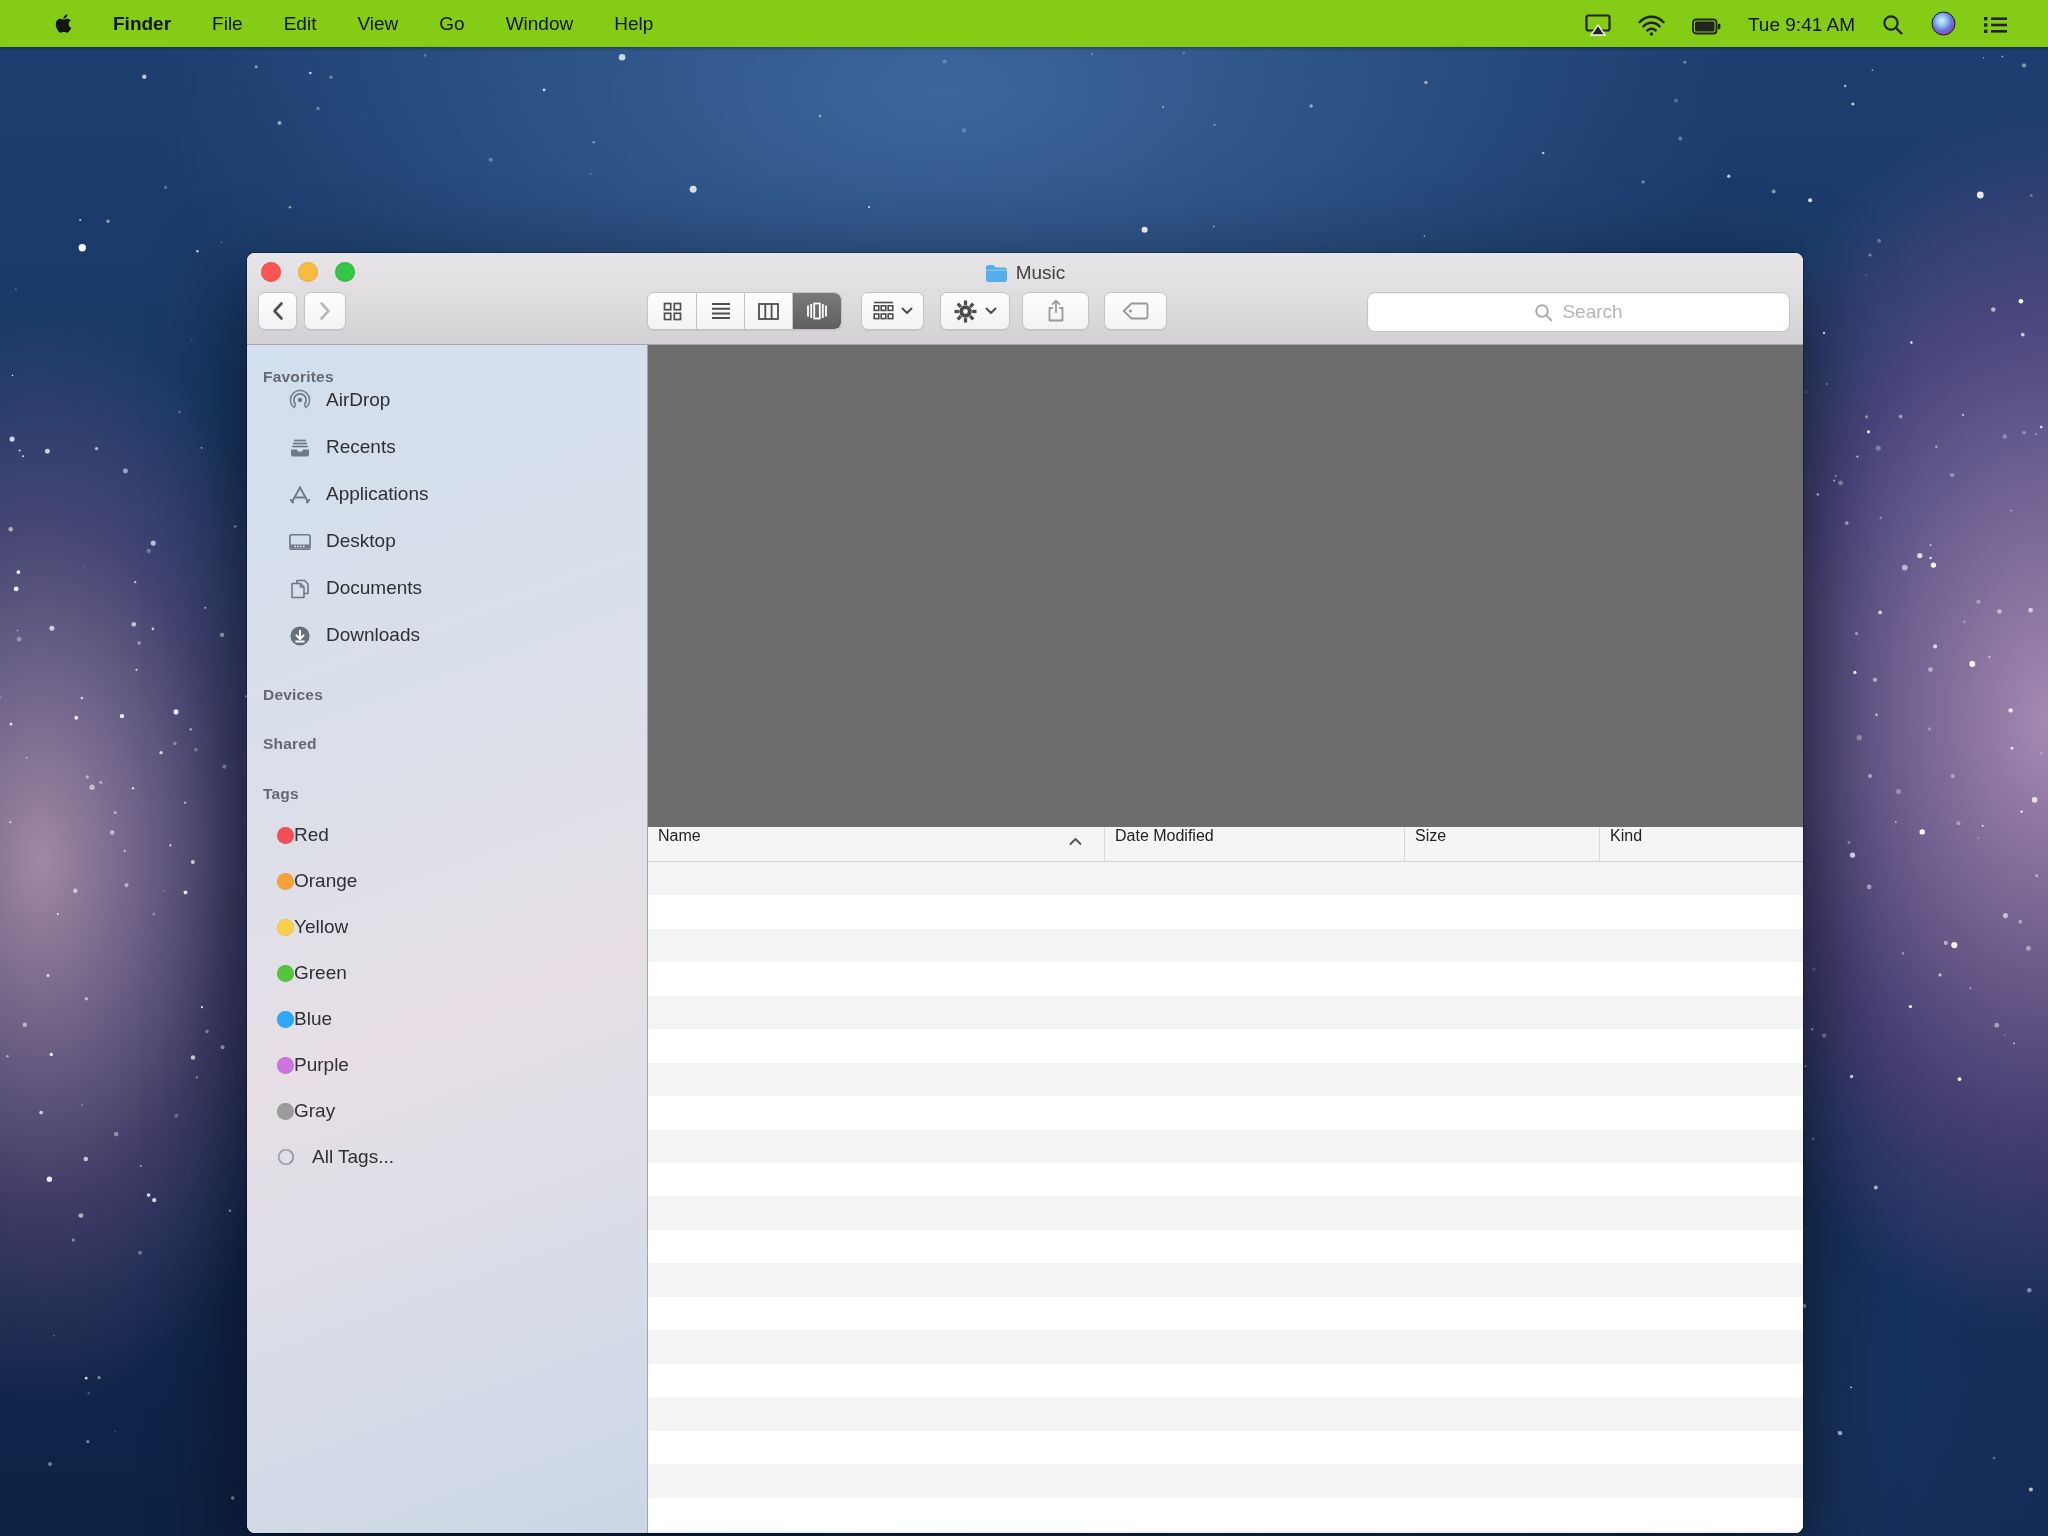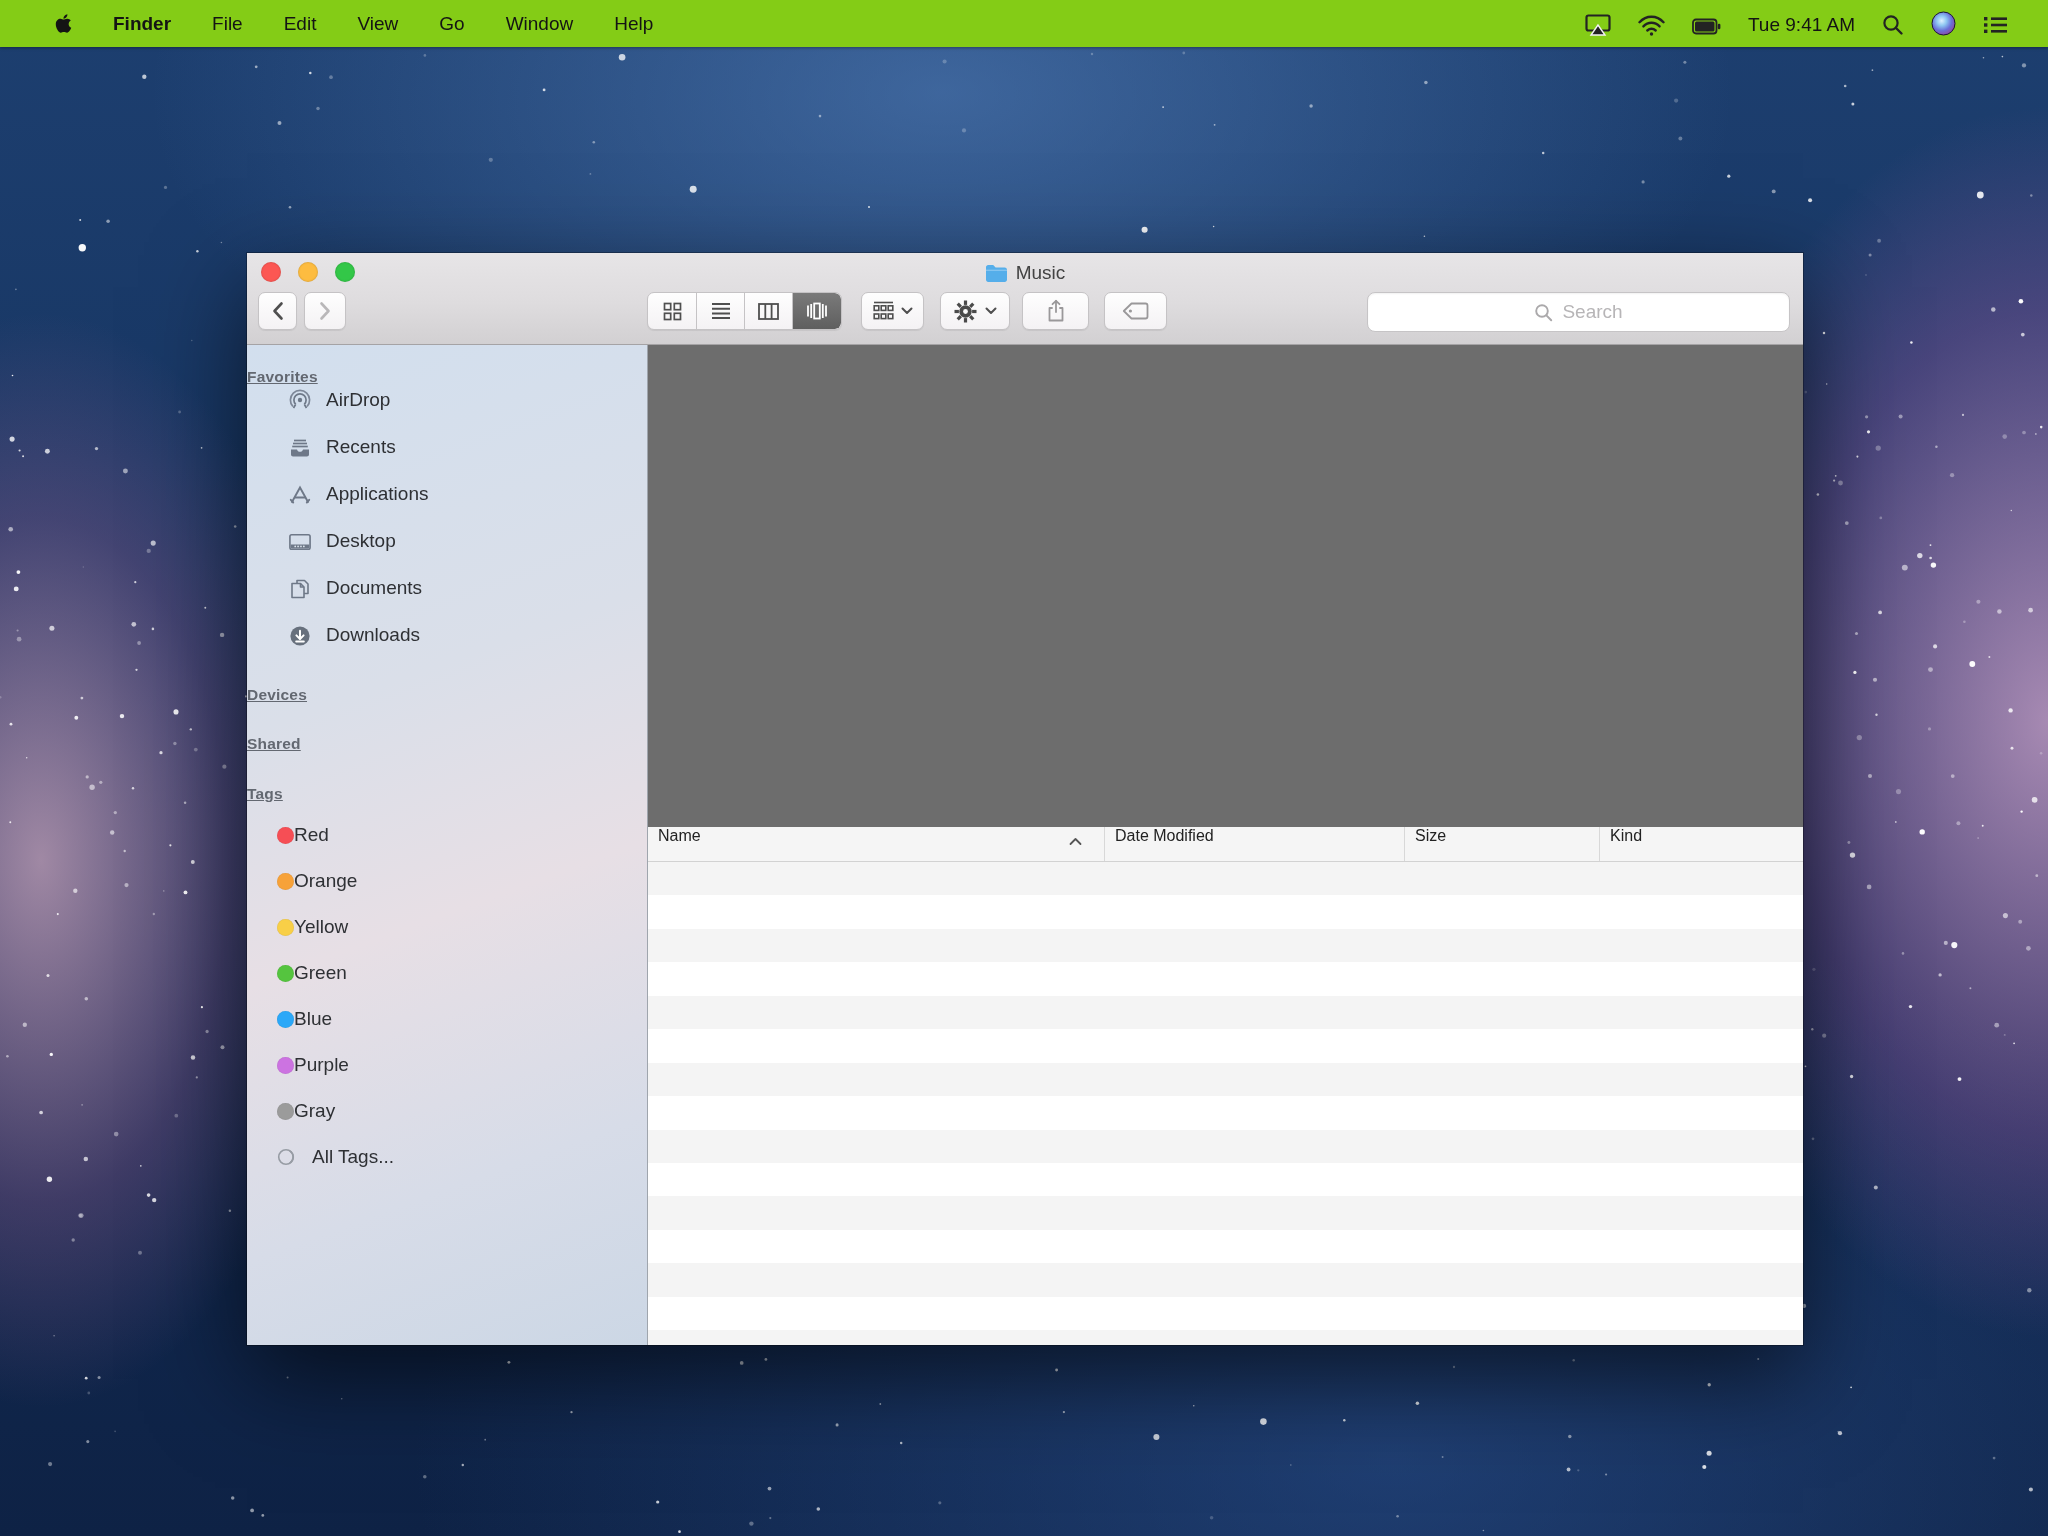--- a/index.html
+++ b/index.html
@@ -24,22 +24,22 @@
   }
   .menubar .left { display:flex; align-items:center; gap:41px; padding-left:44px; }
   .menubar .app-name { font-weight:700; }
   .menubar .mitem { white-space:nowrap; }
   .menubar .right { margin-left:auto; display:flex; align-items:flex-end; gap:27px; padding-right:40px; }
   .menubar .right svg { display:block; }
   .mb-time { font-size:19px; }
 
   
   .window {
-    position:absolute; left:247px; top:253px; width:1556px; height:1092px; z-index:10;
-    border-radius:0; overflow:hidden;
+    position:absolute; left:247px; top:253px; width:1556px; height:1280px; z-index:10;
+    border-radius:8px; overflow:hidden;
     box-shadow:0 34px 90px rgba(0,0,0,.6), 0 0 0 1px rgba(0,0,0,.28);
     background:#fff;
   }
   .chrome {
     position:absolute; top:0; left:0; width:100%; height:92px;
     background:linear-gradient(180deg,#e7e5e7 0%,#dedcde 55%,#d2d0d2 100%);
     border-bottom:1px solid #a5a3a5;
   }
   .traffic { position:absolute; top:9px; left:14px; display:flex; gap:17px; }
   .tl { width:20px; height:20px; border-radius:50%; box-shadow:inset 0 0 2px rgba(0,0,0,.25); }
@@ -65,22 +65,22 @@
     color:#b7b5b7; font-size:19px; box-shadow:inset 0 1px 2px rgba(0,0,0,.06);
   }
 
   
   .sidebar {
     position:absolute; top:92px; bottom:0; left:0; width:401px;
     background:linear-gradient(160deg,#d2dfee 0%,#dadfe9 34%,#e7dfe5 56%,#d7dce8 80%,#ccd7e5 100%);
     border-right:1px solid #9fa5ad; padding-top:20px; overflow:hidden;
   }
   .sb-header {
-    height:24px; line-height:24px; 
-    font-size:15.5px; font-weight:700; color:#636871; letter-spacing:.2px;text-decoration:underline;
+    height:24px; line-height:24px; margin-left:16px;
+    font-size:15.5px; font-weight:700; color:#636871; letter-spacing:.2px;
   }
   .sb-item { height:47px; display:flex; padding-left:41px; }
   .sb-item .sb-icon { width:24px; height:24px; display:flex; align-items:center; justify-content:center; }
   .sb-item .sb-label { margin-left:14px; font-size:19px; color:#2e3034; }
   .tag-item { height:46px; display:flex; align-items:center; padding-left:30px; }
   .tag-dot { width:17px; height:17px; border-radius:50%; box-shadow:inset 0 0 1px rgba(0,0,0,.2); }
   .tag-item .sb-label { font-size:19px; color:#2e3034; }
   .hdr-devices { margin-top:12px; }
   .hdr-shared  { margin-top:25px; }
   .hdr-tags    { margin-top:26px; }

